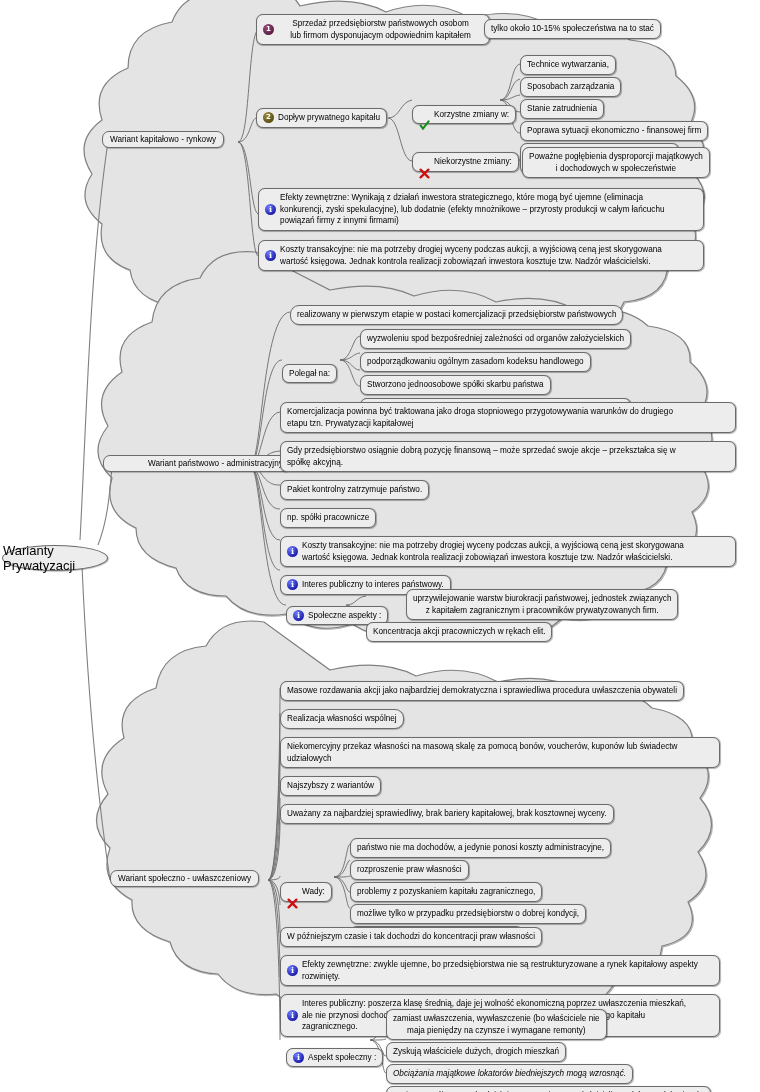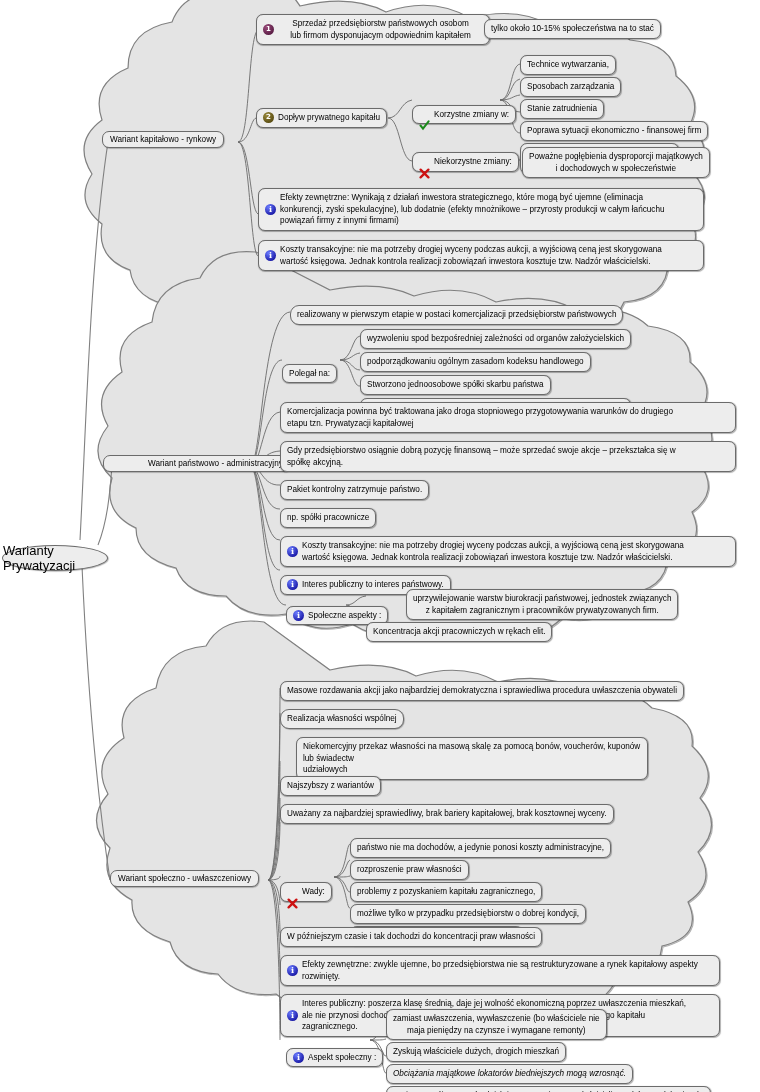--- a/index.html
+++ b/index.html
@@ -406,21 +406,21 @@
   </div>
 
   <div class="node" style="left:280px; top:681px;">
     <span class="txt">Masowe rozdawania akcji jako najbardziej demokratyczna i sprawiedliwa procedura uwłaszczenia obywateli</span>
   </div>
 
   <div class="node" style="left: 280px; top: 709px; border-radius: 9px;">
     <span class="txt">Realizacja własności wspólnej</span>
   </div>
 
-  <div class="node" style="left: 280px; top: 737px; width: 352px; margin-left: 16px;">
+  <div class="node" style="left: 280px; top: 737px; width: 440px;">
     <span class="txt" style="flex:1;">Niekomercyjny przekaz własności na masową skalę za pomocą bonów, voucherów, kuponów lub świadectw
 udziałowych</span>
   </div>
 
   <div class="node" style="left: 280px; top: 776px;">
     <span class="txt">Najszybszy z wariantów</span>
   </div>
 
   <div class="node" style="left: 280px; top: 804px;">
     <span class="txt">Uważany za najbardziej sprawiedliwy, brak bariery kapitałowej, brak kosztownej wyceny.</span>

